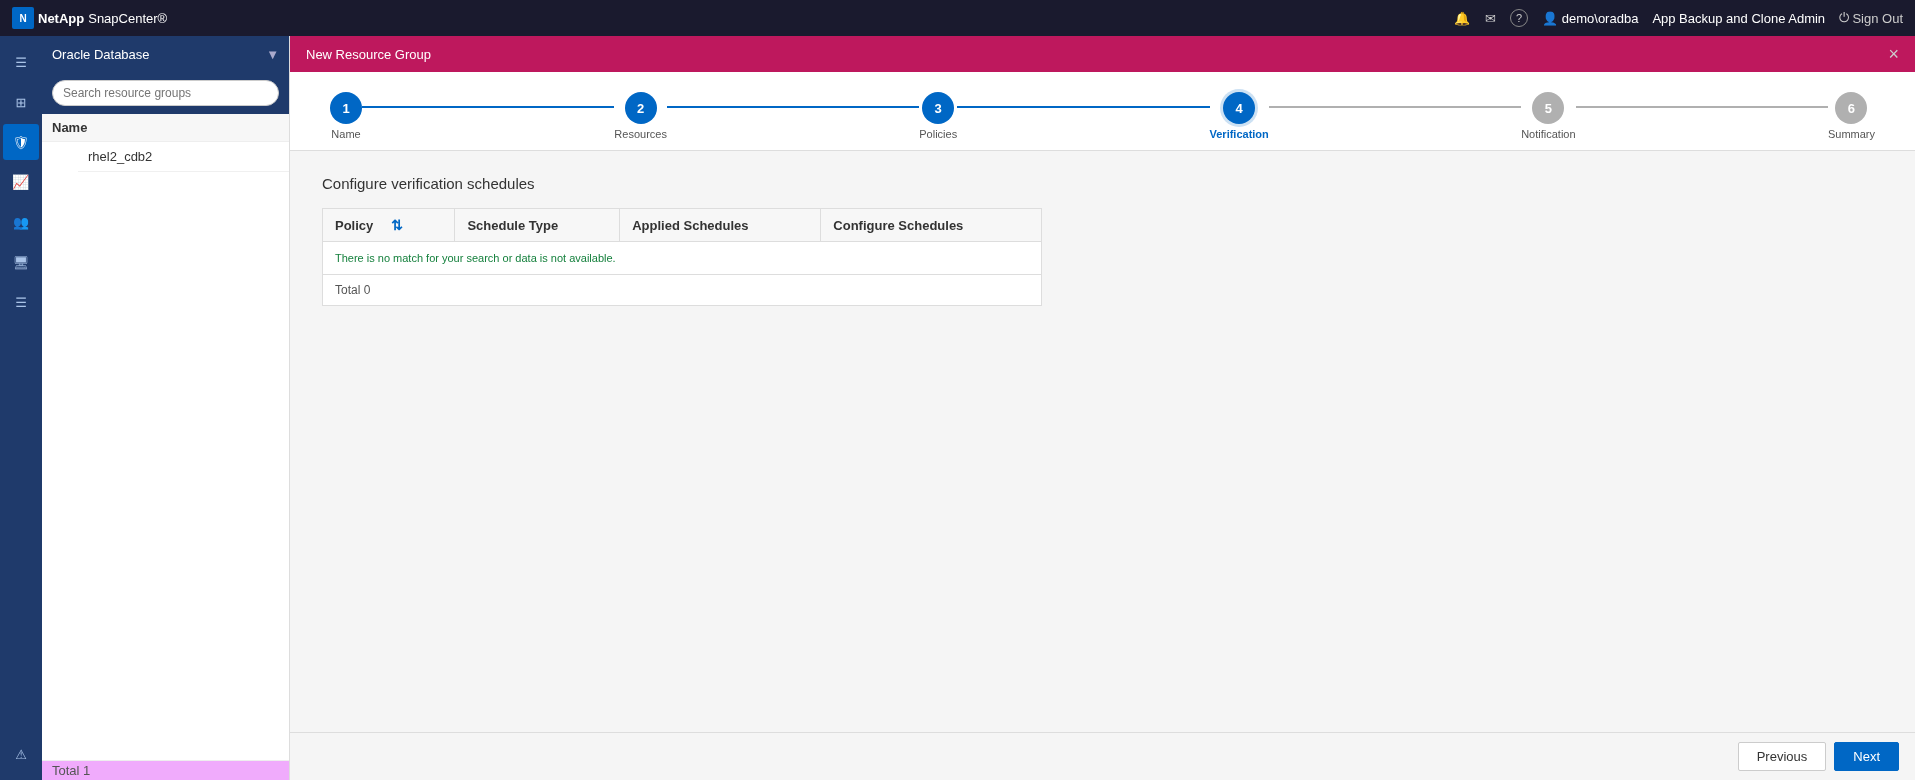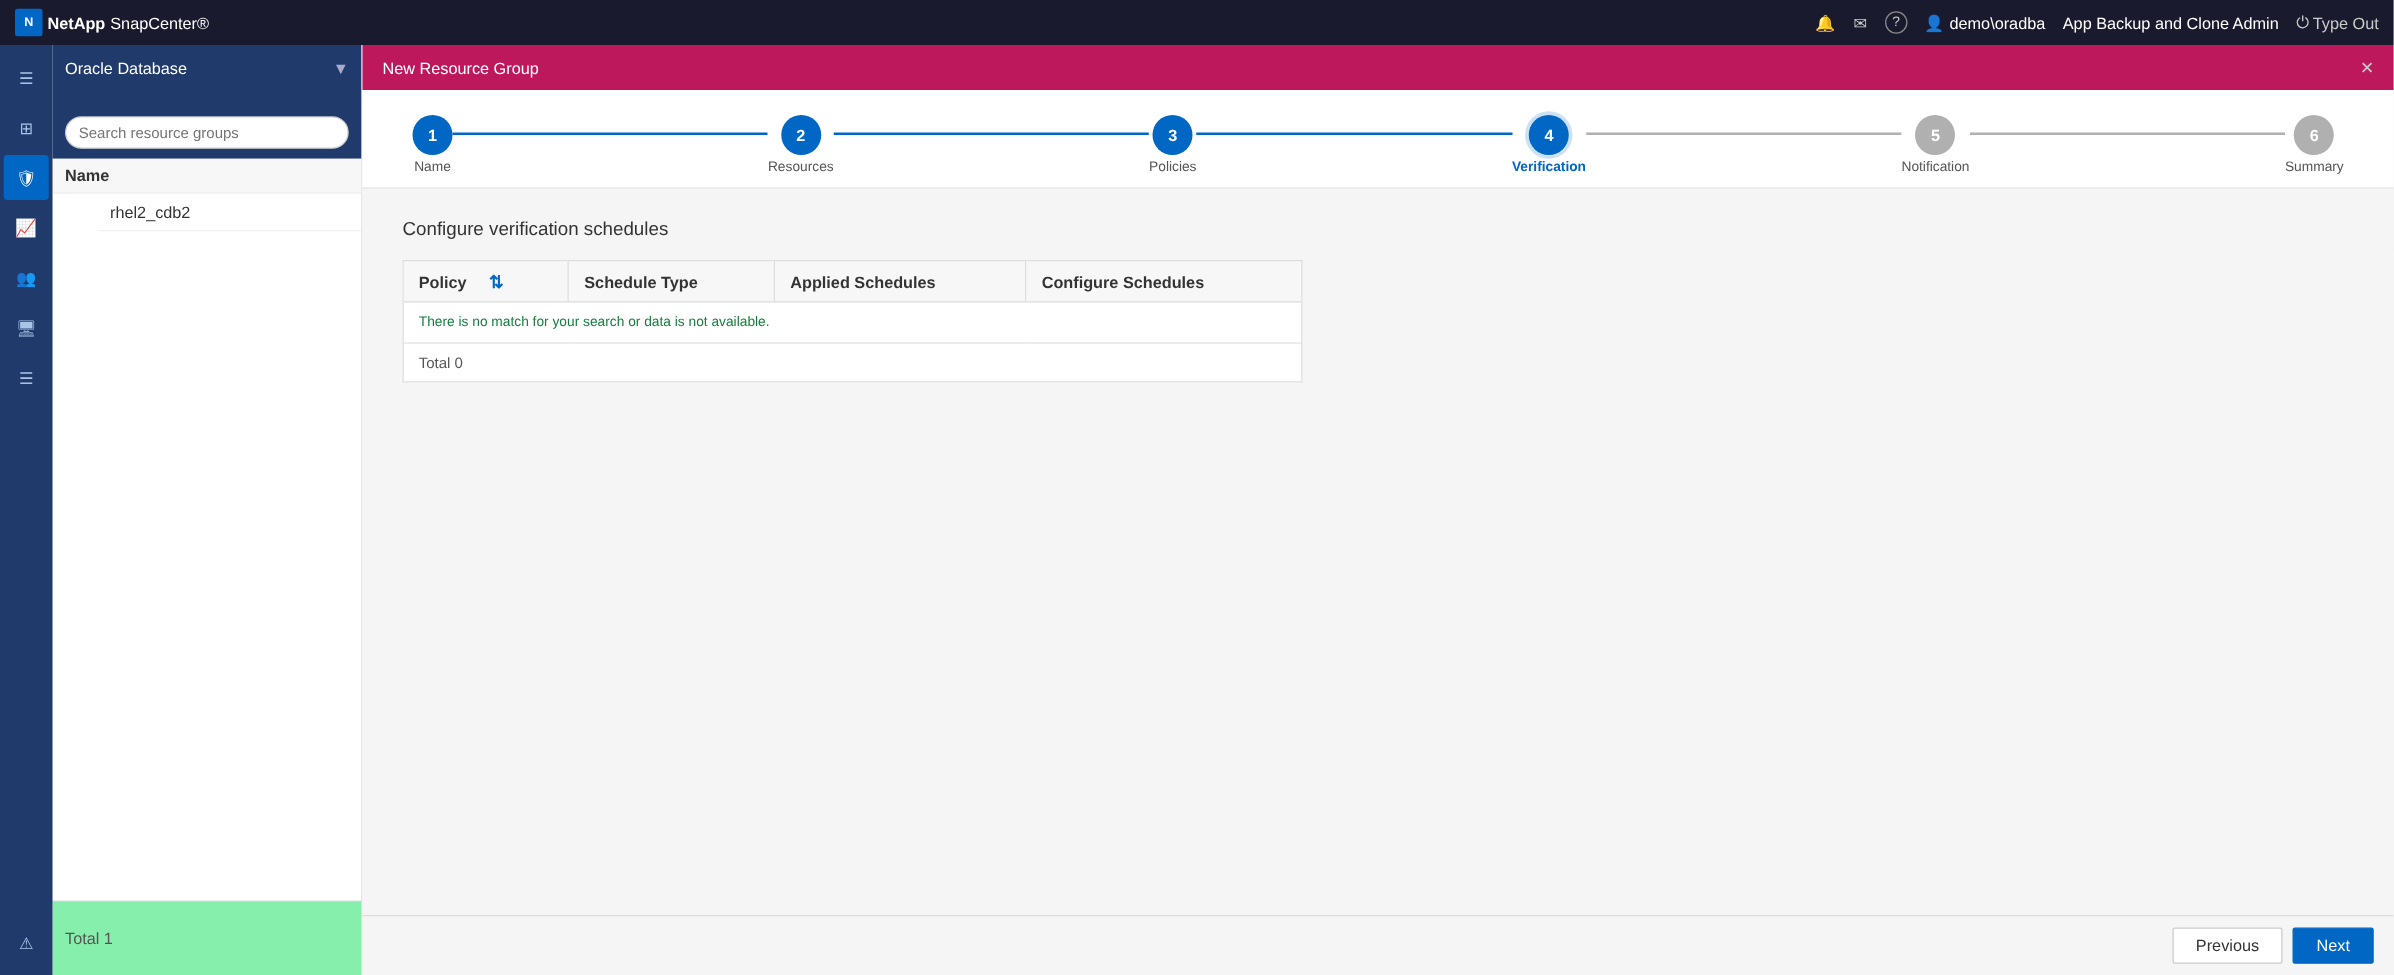--- a/index.html
+++ b/index.html
@@ -106,45 +106,44 @@
       background: #1f3a6b;
     }
     .panel-sidebar-search input {
       width: 100%;
       padding: 5px 10px;
       border-radius: 14px;
       border: 1px solid #ccc;
       font-size: 12px;
       background: white;
       outline: none;
-      margin-top: 13px;
     }
     .panel-sidebar-table-header {
       padding: 6px 10px;
       font-weight: bold;
       font-size: 12px;
       color: #333;
       border-bottom: 1px solid #eee;
       background: #f7f7f7;
     }
     .panel-sidebar-item {
       padding: 7px 10px;
       font-size: 12px;
       color: #333;
       cursor: pointer;
       border-bottom: 1px solid #f0f0f0;
       margin-left: 36px;
     }
     .panel-sidebar-footer {
       margin-top: auto;
-      padding: 22px 10px;
+      padding: 2px 10px;
       font-size: 11px;
       color: #555;
       border-top: 1px solid #eee;
-      background: #86efac;
+      background: #f0abfc;
     }
 
     
     .main-content {
       flex: 1;
       display: flex;
       flex-direction: column;
       background: #f5f5f5;
     }
     .content-header {
@@ -329,21 +328,21 @@
     <span style="cursor:pointer;">🔔</span>
     <span style="cursor:pointer;">✉</span>
     <span style="cursor:pointer; border:1px solid #888; border-radius:50%; width:18px;height:18px;display:inline-flex;align-items:center;justify-content:center;font-size:11px;">?</span>
     <span class="user-info">
       <span>👤</span>
       <span>demo\oradba</span>
     </span>
     <span class="app-role">App Backup and Clone Admin</span>
     <span class="signout" style="cursor:pointer;">
       <span>⏻</span>
-      <span>Type Out</span>
+      <span>Sign Out</span>
     </span>
   </div>
 </div>
 
 <div class="main-layout">
 
   <div class="icon-sidebar">
     <div class="icon-sidebar-item" title="Menu">
       <span>☰</span>
     </div>

